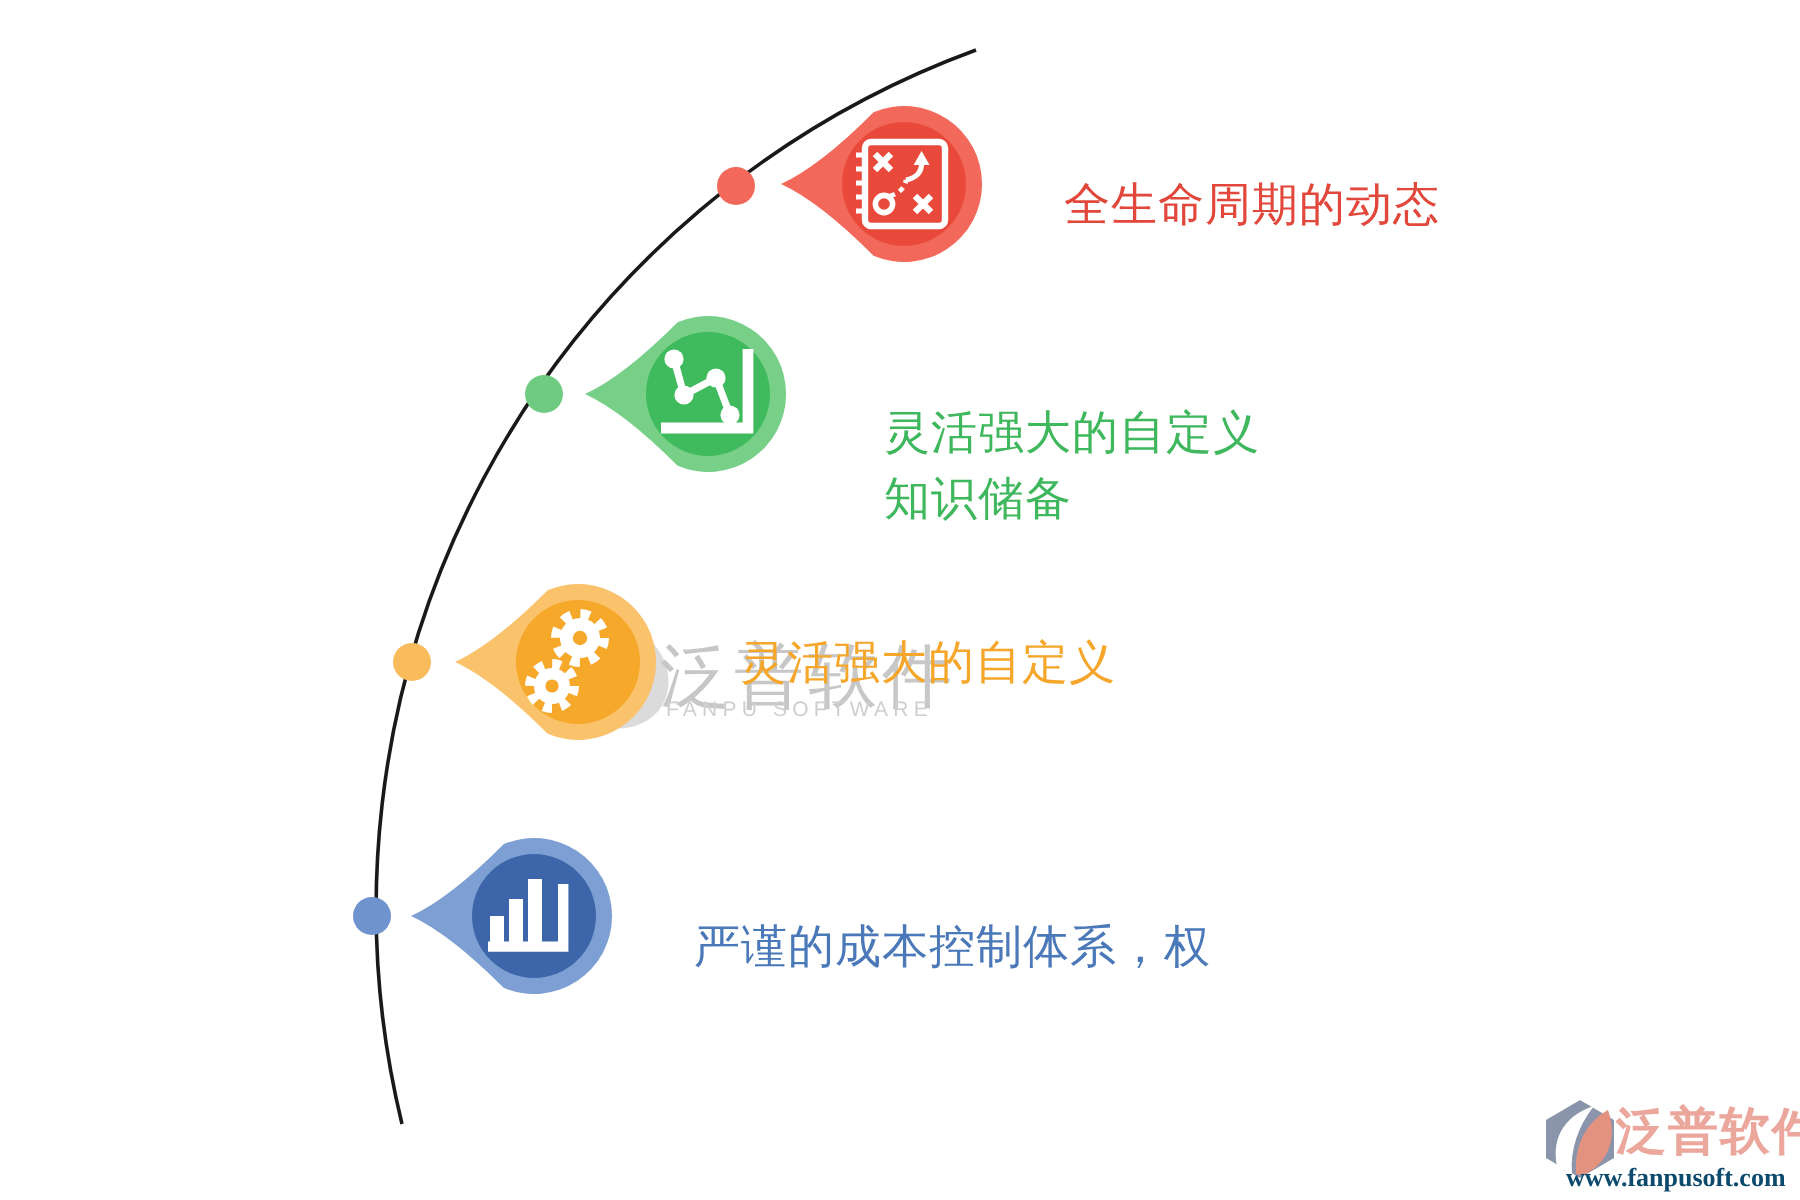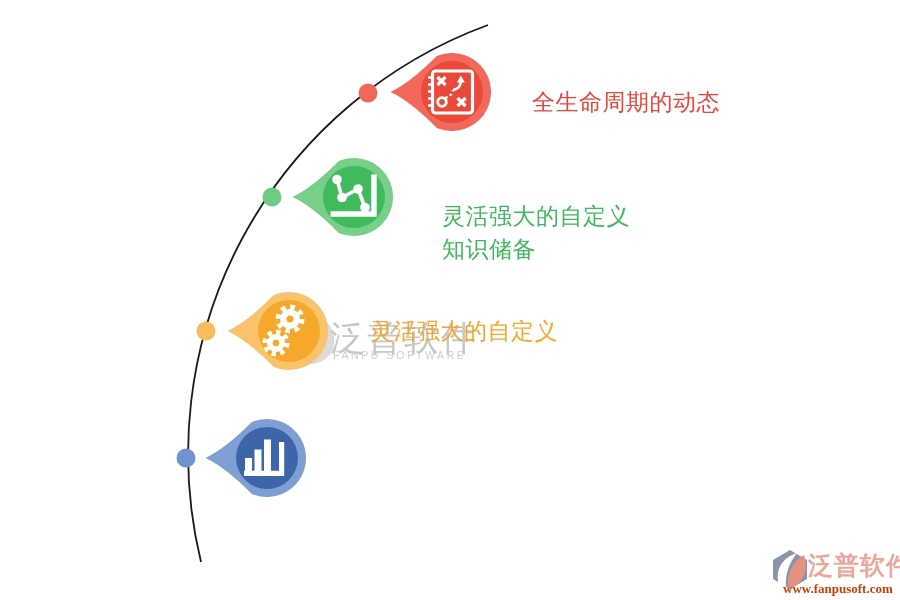--- a/index.html
+++ b/index.html
@@ -115,24 +115,25 @@
     <div class="label" style="left: 442px; top: 190px; color: rgb(63, 183, 93);">
       <span>灵活强大的自定义</span>
       <span>知识储备</span>
     </div>
 
     <div class="label" style="left: 370px; top: 305px; color: rgb(245, 166, 43);">
       <span>灵活强大的自定义</span>
     </div>
 
     <div class="label" style="left: 347px; top: 447px; color: rgb(74, 120, 184);">
+      <span>严谨的成本控制体系，权</span>
     </div>
 
     <svg class="footer-mark" width="38" height="42" viewBox="0 0 38 42">
       <polygon points="19,1 36,11 36,30 19,40 2,30 2,11" fill="#8A94AB"></polygon>
       <path d="M 8 36 C 4 22 10 9 26 4 C 18 14 14 26 15 38 Z" fill="#ffffff"></path>
       <path d="M 17 38 C 16 24 22 12 33 6 C 38 20 33 32 22 38 C 20.5 38.8 18.5 38.6 17 38 Z" fill="#E2927F"></path>
     </svg>
     <div class="footer-brand" style="color: rgb(236, 167, 157);">泛普软件</div>
-    <div class="footer-url" style="color: #c2410c; text-align: right;">www.fanpusoft.com</div>
+    <div class="footer-url" style="color: #0c4a6e; text-align: right;">www.fanpusoft.com</div>
   </div>
 
 </div>
 
 </body></html>

